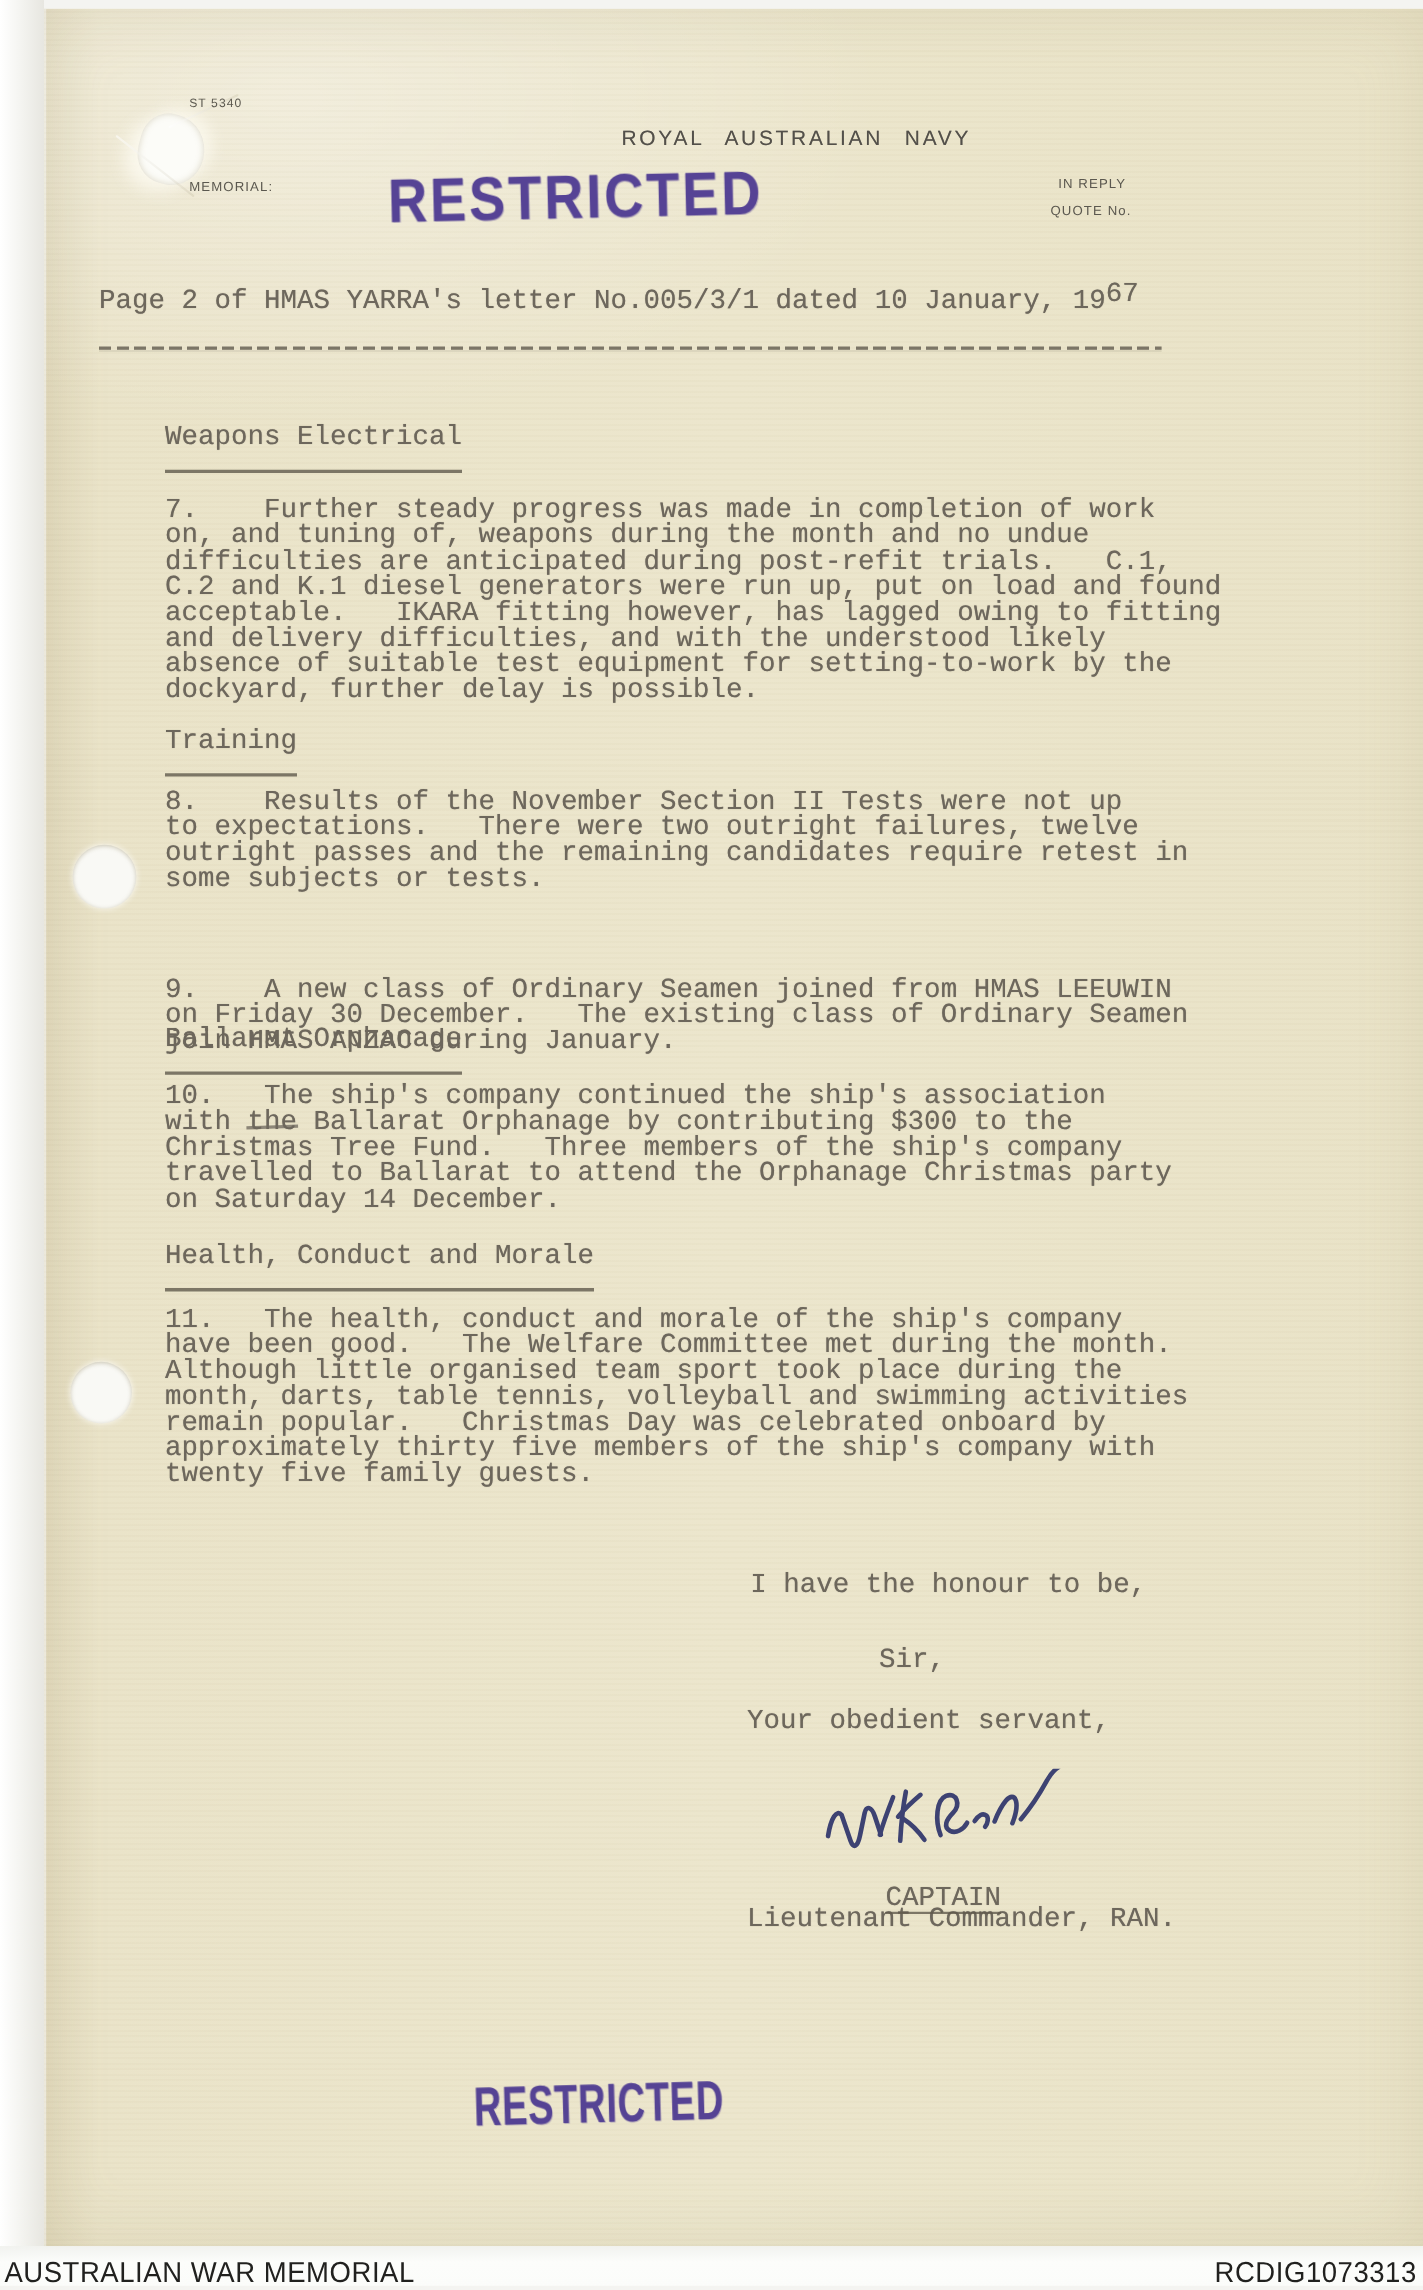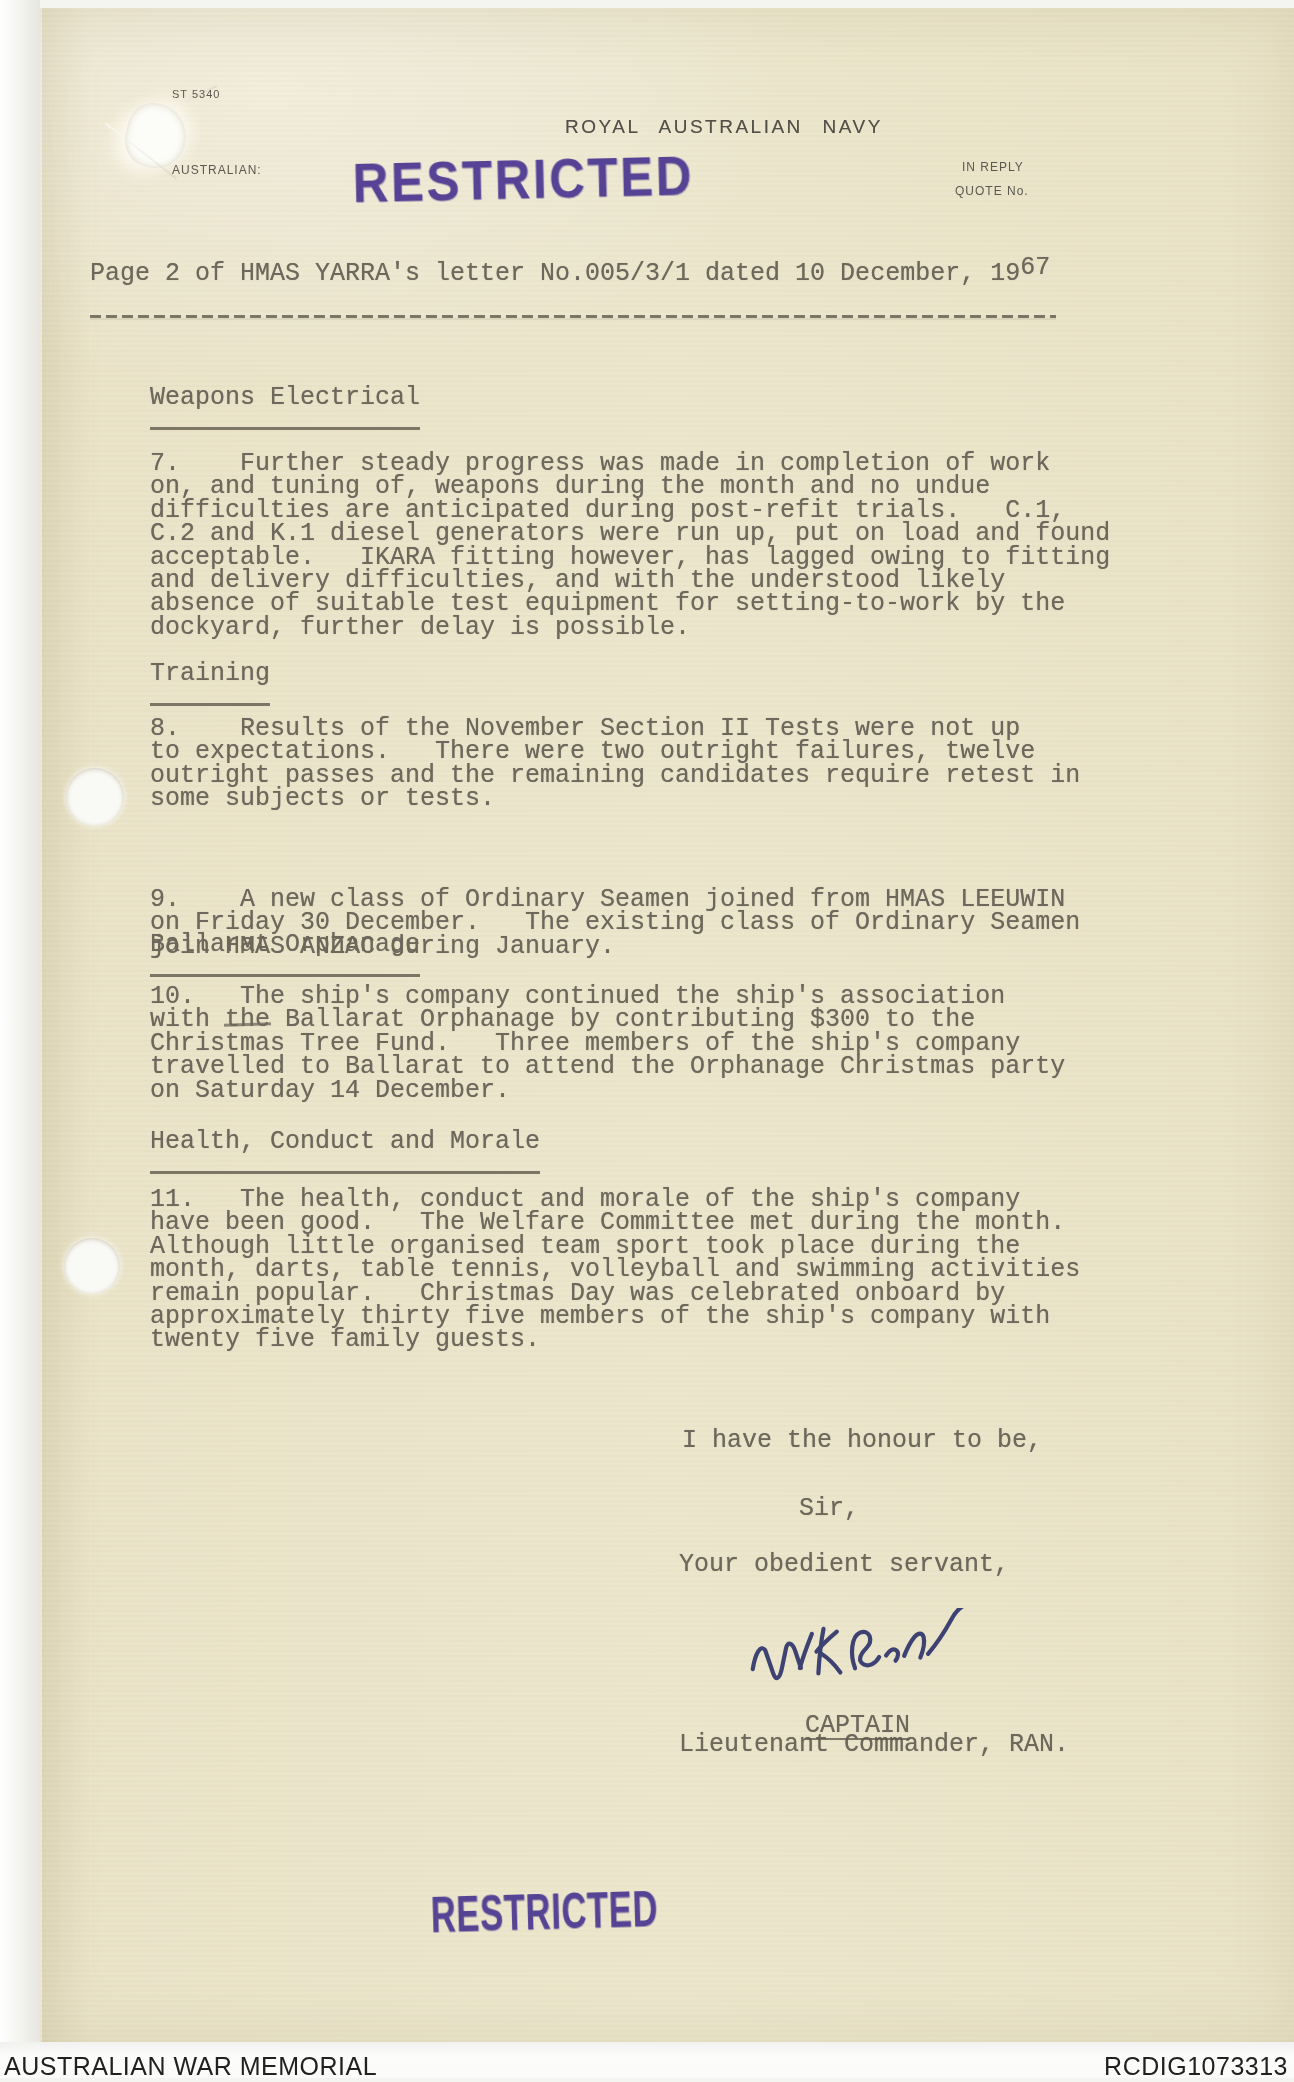--- a/index.html
+++ b/index.html
@@ -110,27 +110,27 @@
 </div>
 
 <div class="tear-hole"></div>
 <div class="crease" style="left:96px;top:150px;width:90px;transform:rotate(38deg);"></div>
 <div class="crease" style="left:150px;top:100px;width:70px;transform:rotate(-25deg);"></div>
 <div class="punch-hole" style="left:66px;top:768px;width:58px;height:58px;"></div>
 <div class="punch-hole" style="left:64px;top:1238px;width:56px;height:56px;"></div>
 
 <div class="small-print" style="left:172px;top:88px;font-size:11px;">ST 5340</div>
 <div class="org-title">ROYAL AUSTRALIAN NAVY</div>
-<div class="small-print" style="left:172px;top:163px;font-size:12px;">AUSTRALIAN:</div>
+<div class="small-print" style="left:172px;top:163px;font-size:12px;">MEMORIAL:</div>
 <div class="small-print" style="left:962px;top:160px;font-size:12px;">IN REPLY</div>
 <div class="small-print" style="left:955px;top:184px;font-size:12px;">QUOTE No.</div>
 
 <div class="stamp stamp-top">RESTRICTED</div>
 
-<div class="mono" style="left:90px;top:262px;"><span>Page 2 of HMAS YARRA's letter No.005/3/1 dated 10 December, 19</span><span style="position:relative;top:-6px;">67</span></div>
+<div class="mono" style="left:90px;top:262px;"><span>Page 2 of HMAS YARRA's letter No.005/3/1 dated 10 January, 19</span><span style="position:relative;top:-6px;">67</span></div>
 <div class="dashed-rule"></div>
 
 <div class="mono" style="left:150px;top:386px;"><span class="heading">Weapons Electrical</span></div>
 <div class="mono" style="left:150px;top:452px;">7.    Further steady progress was made in completion of work
 on, and tuning of, weapons during the month and no undue
 difficulties are anticipated during post-refit trials.   C.1,
 C.2 and K.1 diesel generators were run up, put on load and found
 acceptable.   IKARA fitting however, has lagged owing to fitting
 and delivery difficulties, and with the understood likely
 absence of suitable test equipment for setting-to-work by the

